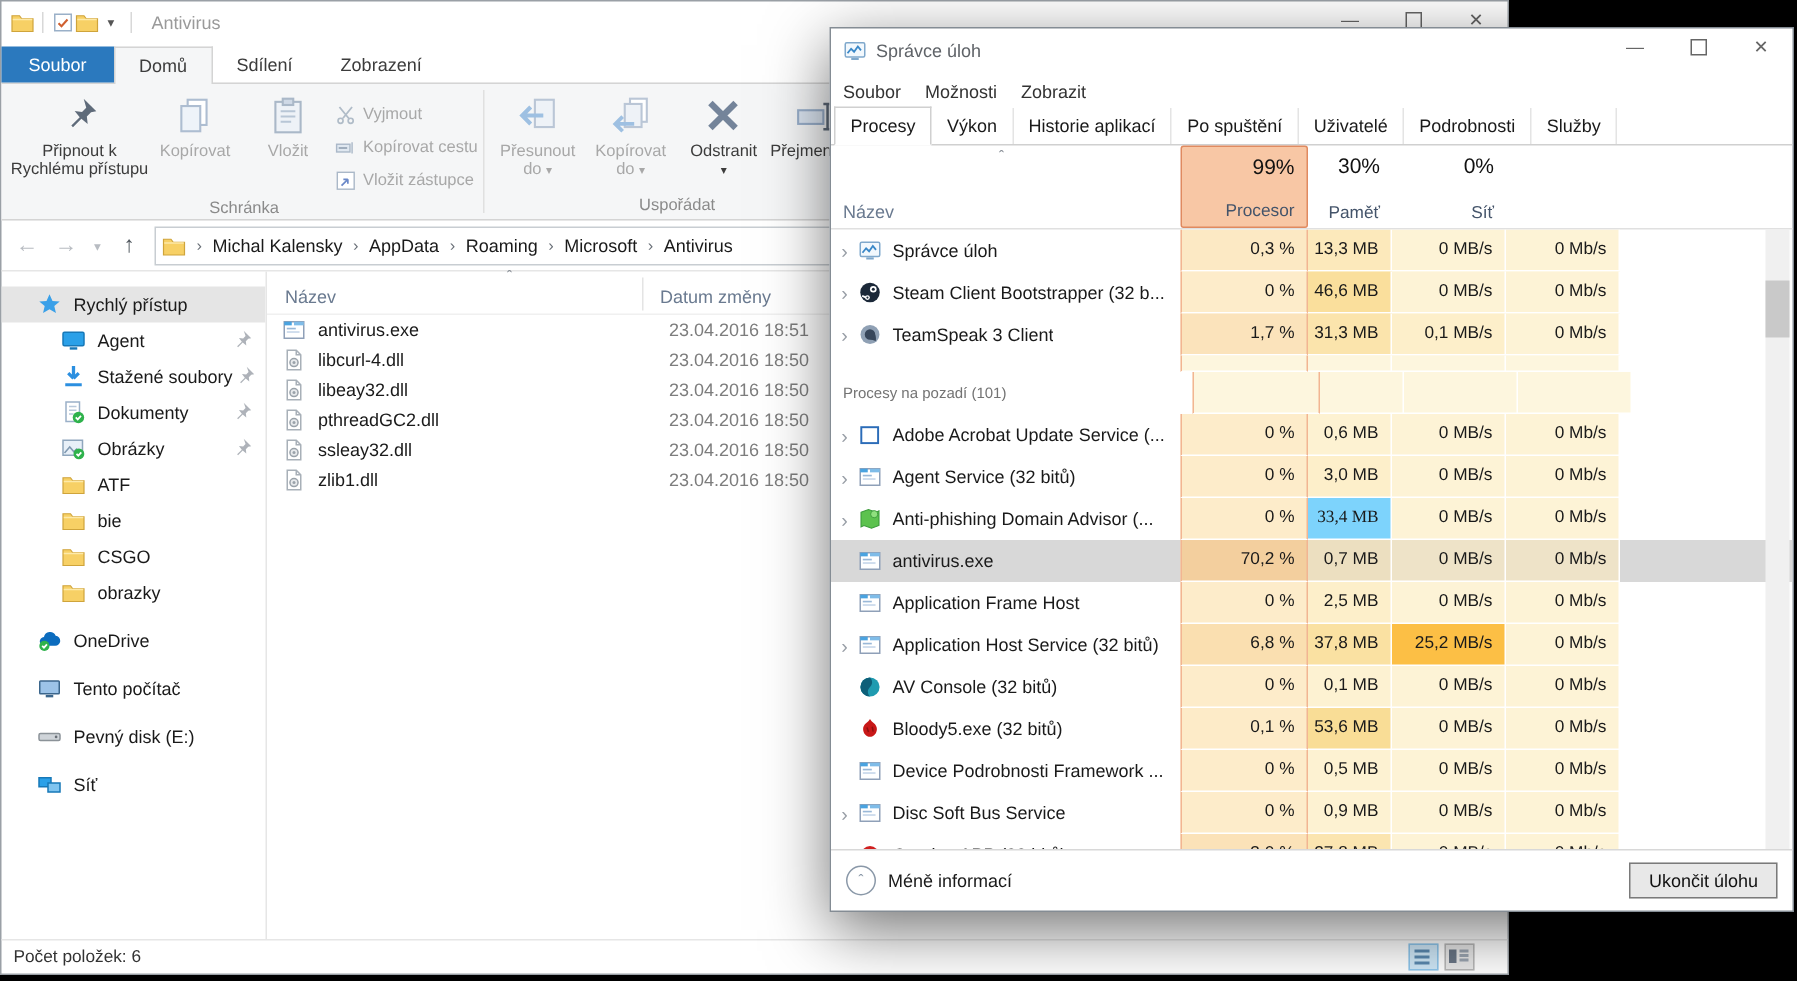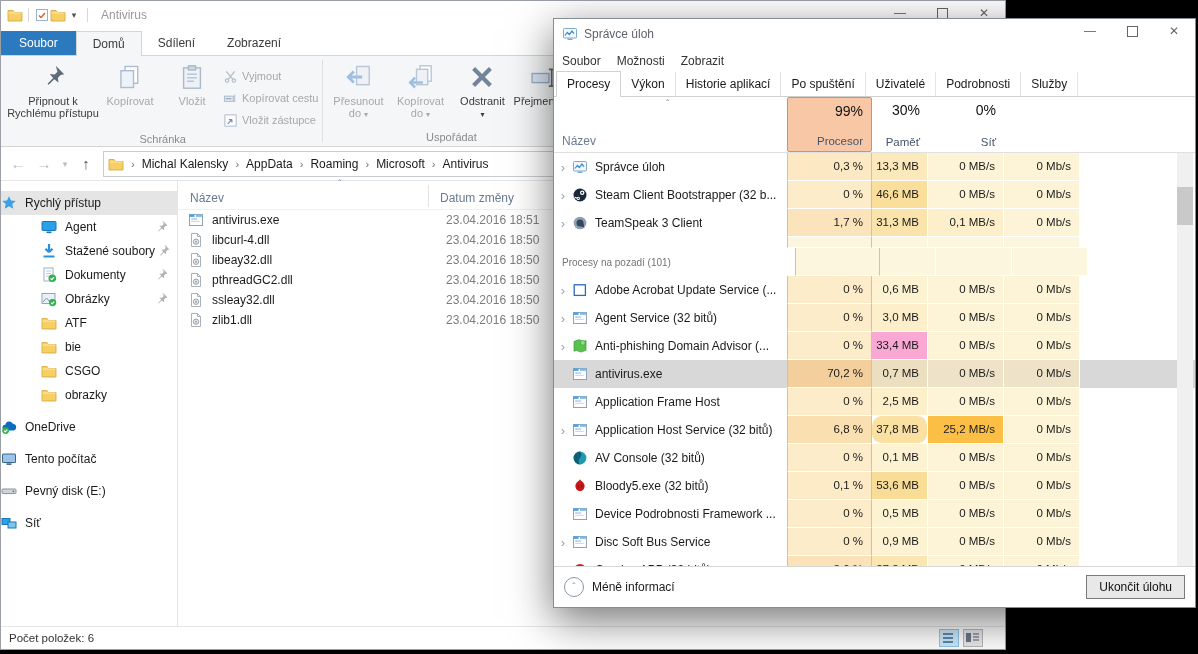--- a/index.html
+++ b/index.html
@@ -36,21 +36,21 @@
   .caret{font-size:8px;color:inherit}
   .addr{height:33px;display:flex;align-items:center;flex:none;padding:0 4px;border-bottom:1px solid #e6e6e6}
   .nav-ic{width:26px;text-align:center;font-size:15px;color:#b8bcc2}
   .nav-ic.en{color:#50575e}
   .nav-ic.small{width:16px;font-size:9px}
   .crumb-box{flex:1;height:24px;border:1px solid #c8cdd2;display:flex;align-items:center;padding:0 4px;margin-left:4px;background:#fff}
   .crumb{display:flex;align-items:center;font-size:12px;color:#1a1a1a}
   .crumb .gt{color:#6a7078;margin:0 7px;font-size:11px}
   .ex-body{flex:1;display:flex;min-height:0}
   .sidebar{width:176px;border-right:1px solid #e6e6e6;padding-top:10px;overflow:hidden}
-  .sb-item{display:flex;align-items:center;height:24px;font-size:12px;color:#1a1a1a;white-space:nowrap}
+  .sb-item{display:flex;align-items:center;height:24px;padding-left:24px;font-size:12px;color:#1a1a1a;white-space:nowrap}
   .sb-item.ind{padding-left:40px}
   .sb-item.top{margin-top:8px}
   .sb-item.first{margin-top:0}
   .sb-item.sel{background:#e5e5e5}
   .sb-item .ic{margin-right:8px}
   .sb-pin{margin-left:auto;margin-right:12px;opacity:.8}
   .filearea{flex:1;position:relative;padding-top:0}
   .fl-head{height:28px;position:relative;border-bottom:1px solid #f0f0f0}
   .fl-head .hname{position:absolute;left:12px;bottom:4px;color:#6a7a90;font-size:12px}
   .fl-head .hdate{position:absolute;left:262px;bottom:4px;color:#6a7a90;font-size:12px}
@@ -701,21 +701,21 @@
             <span class="chev">›</span>
             <span class="ic">
               <svg viewBox="0 0 16 16">
                 <path d="M2 3.5l5-1.8 5 1.8 2-1v9.8l-5 1.8-5-1.8-2 1z" fill="#5cc24e" stroke="#3a9a3a" stroke-width=".7"></path>
                 <circle cx="10.8" cy="4.8" r="2.4" fill="#8fe07e" stroke="#3a9a3a" stroke-width=".6"></circle>
               </svg>
             </span>
             <span class="pname">Anti-phishing Domain Advisor (...</span>
           </div>
           <div class="heat w-cpu c0" style="background: rgb(253, 236, 202);">0 %</div>
-          <div class="heat w-mem" style="background: #f9a8d4;">33,4 MB</div>
+          <div class="heat w-mem" style="background: #7dd3fc; font-family: Liberation Serif, serif;">33,4 MB</div>
           <div class="heat w-disk" style="background: rgb(253, 243, 214);">0 MB/s</div>
           <div class="heat w-net" style="background: rgb(253, 243, 214);">0 Mb/s</div>
           <div class="fill-cell"></div>
         </div>
         <div class="tm-row sel">
           <div class="nm-cell">
             <span class="chev"></span>
             <span class="ic">
               <svg viewBox="0 0 16 16">
                 <rect x="1.5" y="2.5" width="13" height="11" fill="#fff" stroke="#8fa0b8"></rect>
@@ -761,21 +761,21 @@
                 <rect x="1.5" y="2.5" width="13" height="11" fill="#fff" stroke="#8fa0b8"></rect>
                 <rect x="1.5" y="2.5" width="5" height="2.4" fill="#4aa3e0"></rect>
                 <rect x="8" y="2.5" width="6.5" height="2.4" fill="#7fbce8"></rect>
                 <rect x="3.2" y="6.5" width="6" height="1.1" fill="#9ab8d8"></rect>
                 <rect x="3.2" y="8.8" width="8.5" height="1.1" fill="#c8d8ea"></rect>
               </svg>
             </span>
             <span class="pname">Application Host Service (32 bitů)</span>
           </div>
           <div class="heat w-cpu c0" style="background: rgb(250, 223, 176);">6,8 %</div>
-          <div class="heat w-mem" style="background: rgb(250, 225, 162); border-radius: 10px;">37,8 MB</div>
+          <div class="heat w-mem" style="background: rgb(250, 225, 162);">37,8 MB</div>
           <div class="heat w-disk" style="background: rgb(252, 191, 69);">25,2 MB/s</div>
           <div class="heat w-net" style="background: rgb(253, 243, 214);">0 Mb/s</div>
           <div class="fill-cell"></div>
         </div>
         <div class="tm-row">
           <div class="nm-cell">
             <span class="chev"></span>
             <span class="ic">
               <svg viewBox="0 0 16 16">
                 <circle cx="8" cy="8" r="6.4" fill="#1f9bb0"></circle>

